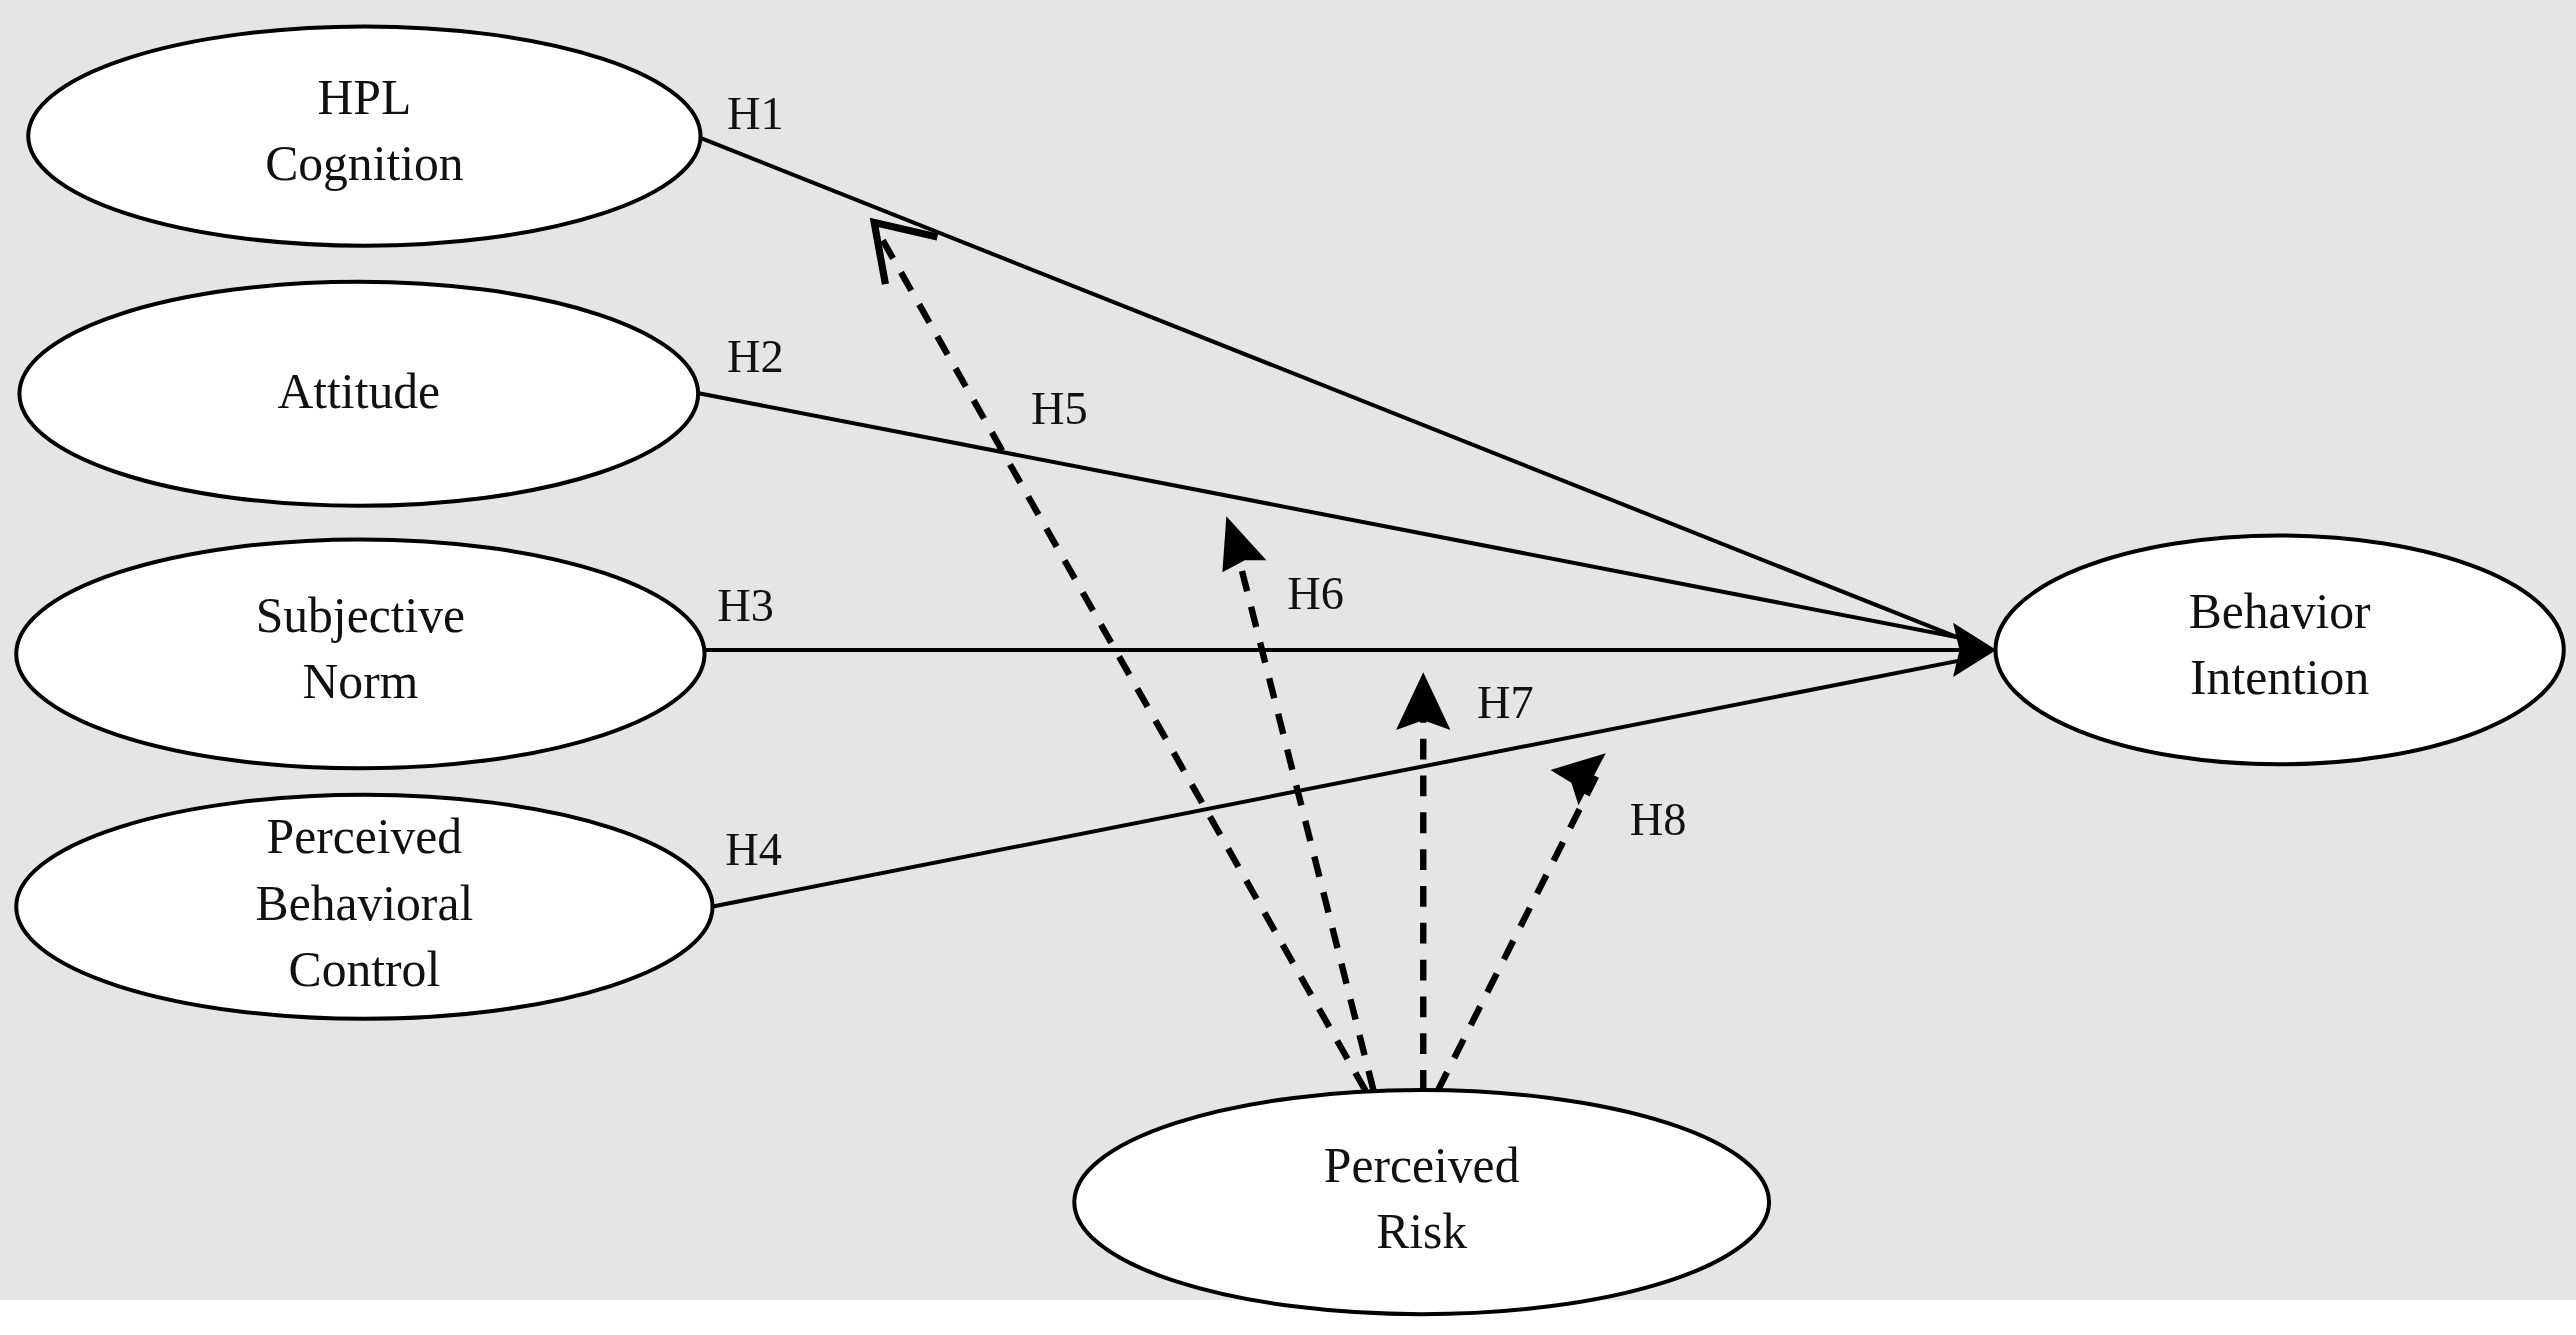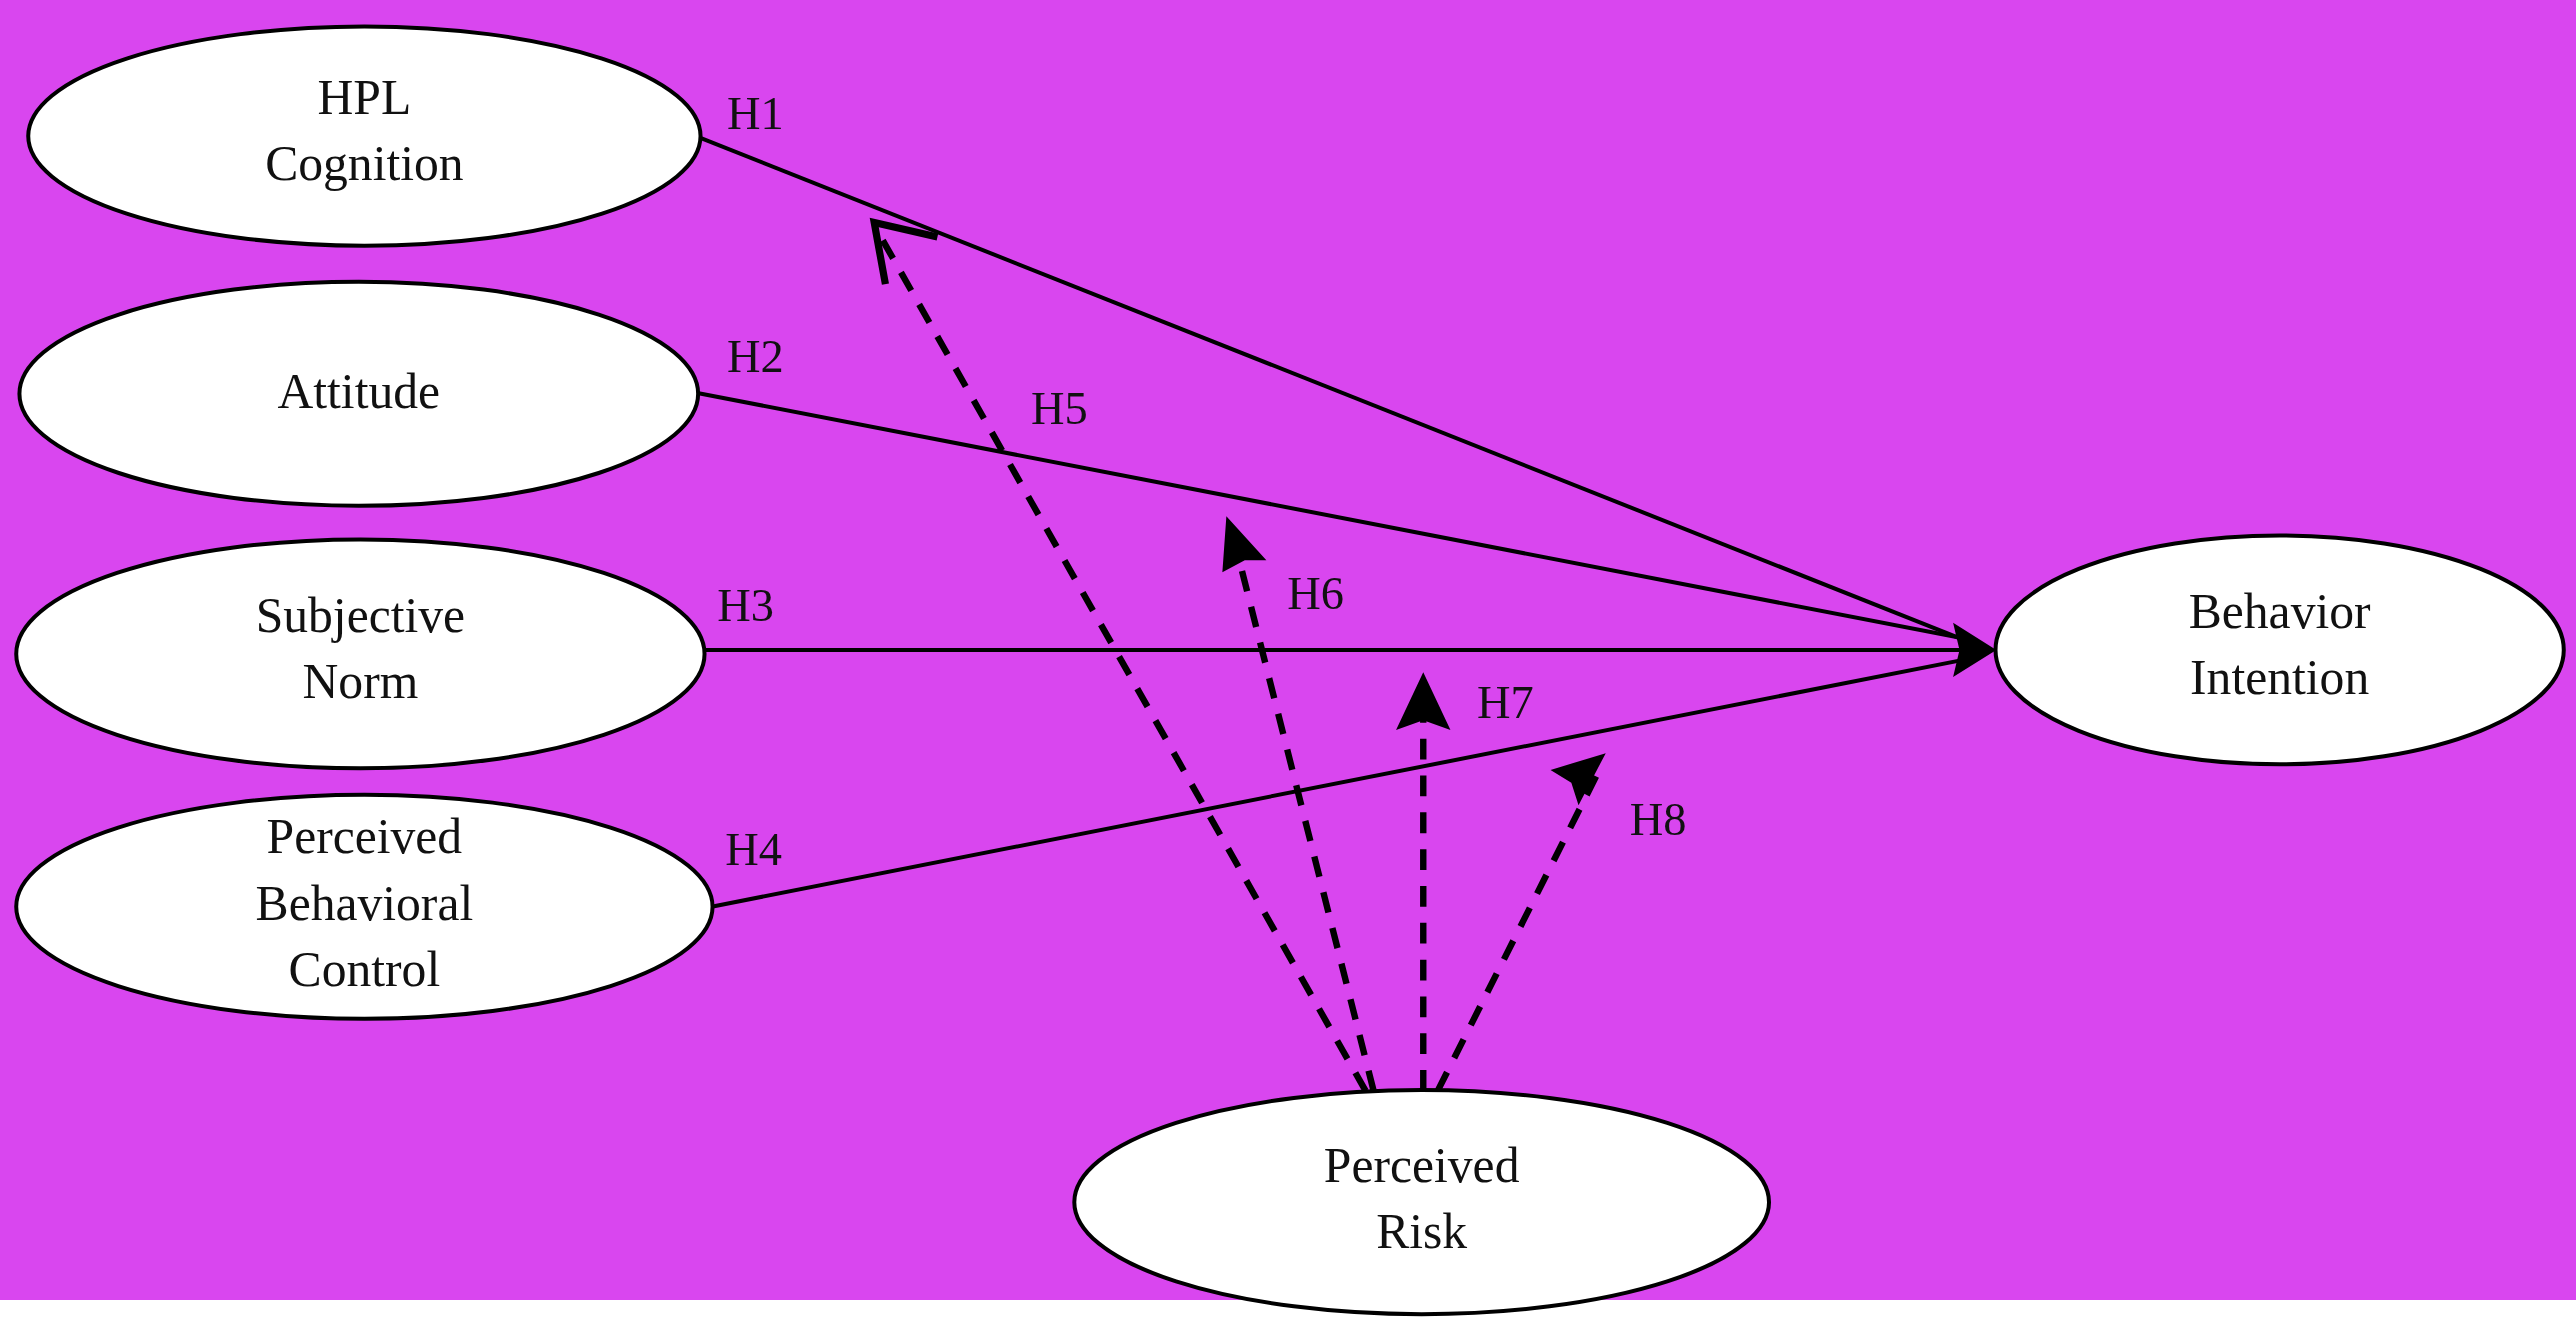--- a/index.html
+++ b/index.html
@@ -11,21 +11,21 @@
   body {
     width: 2576px;
     height: 1335px;
     overflow: hidden;
     font-family: "Liberation Serif", "DejaVu Serif", serif;
   }
   #diagram-root {
     position: relative;
     width: 2576px;
     height: 1300px;
-    background: #d946ef;
+    background: #e5e5e5;
   }
   svg.diagram-canvas {
     position: absolute;
     top: 0;
     left: 0;
     width: 2576px;
     height: 1335px;
     display: block;
   }
   .node-ellipse {

